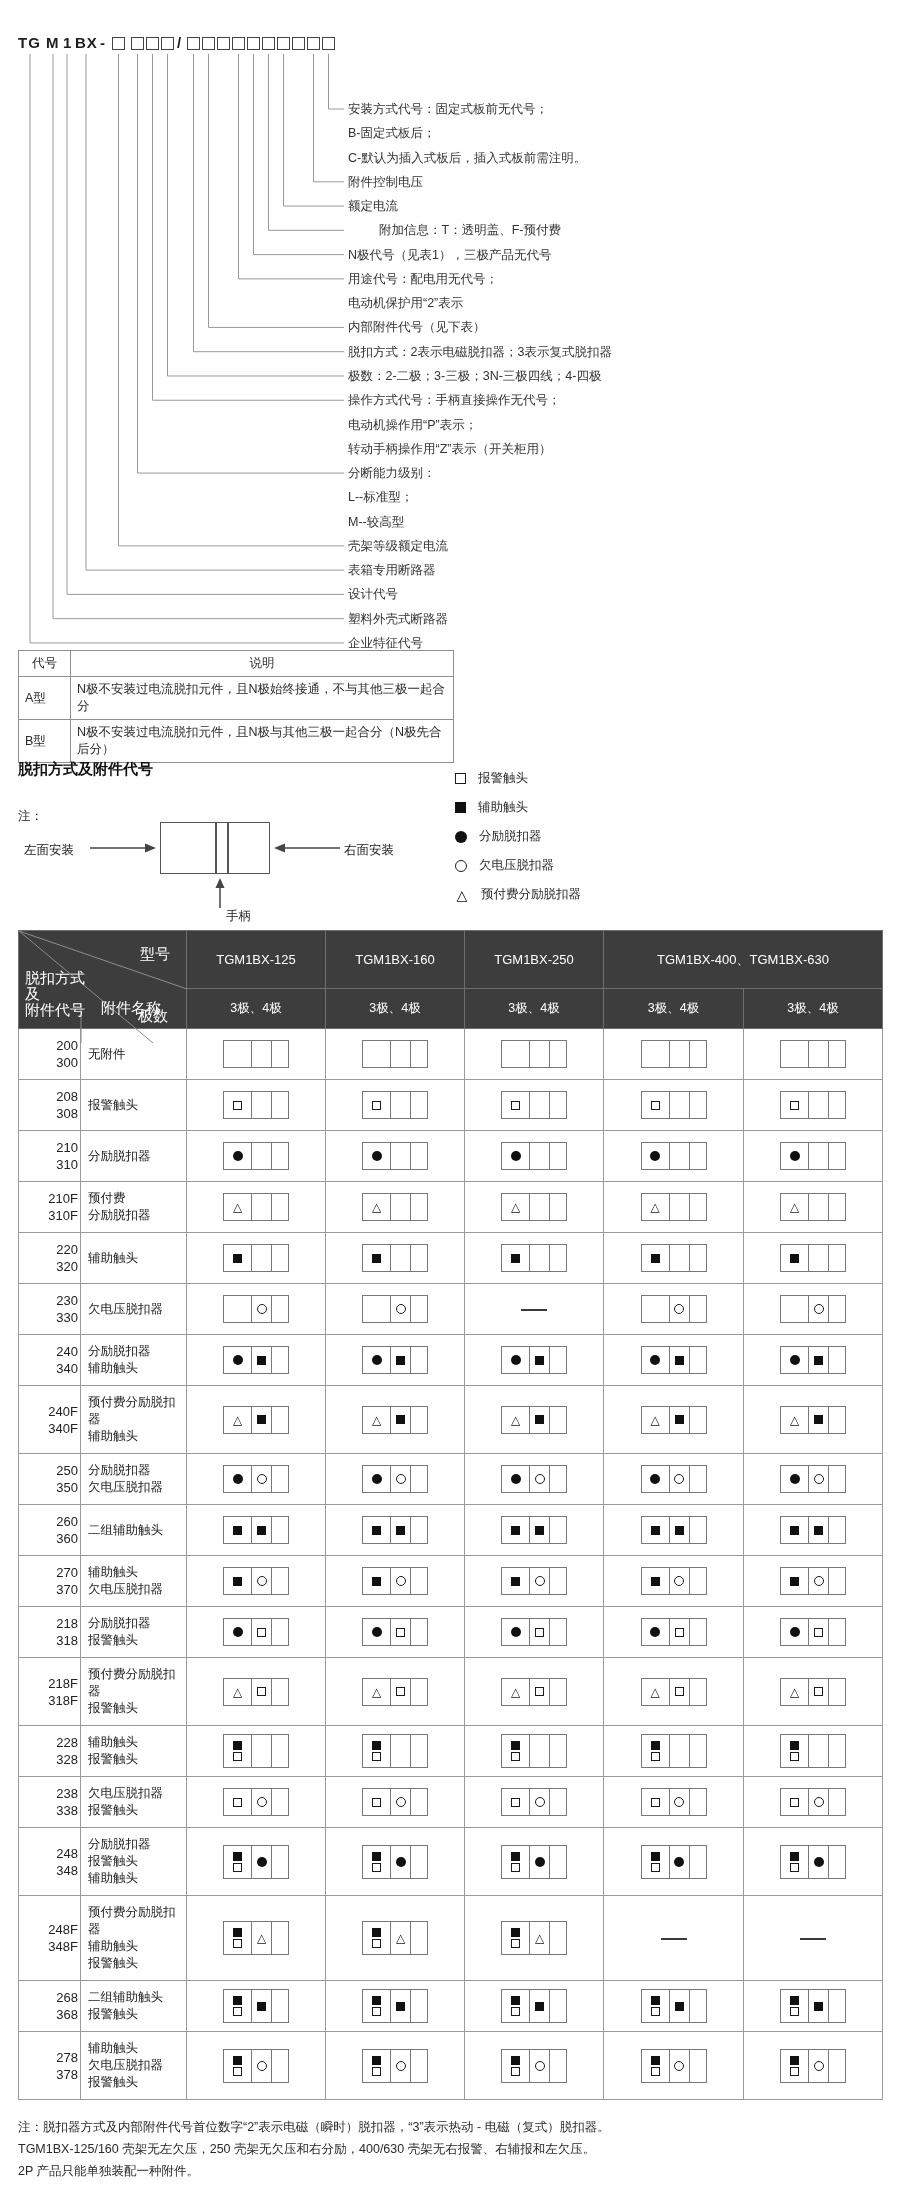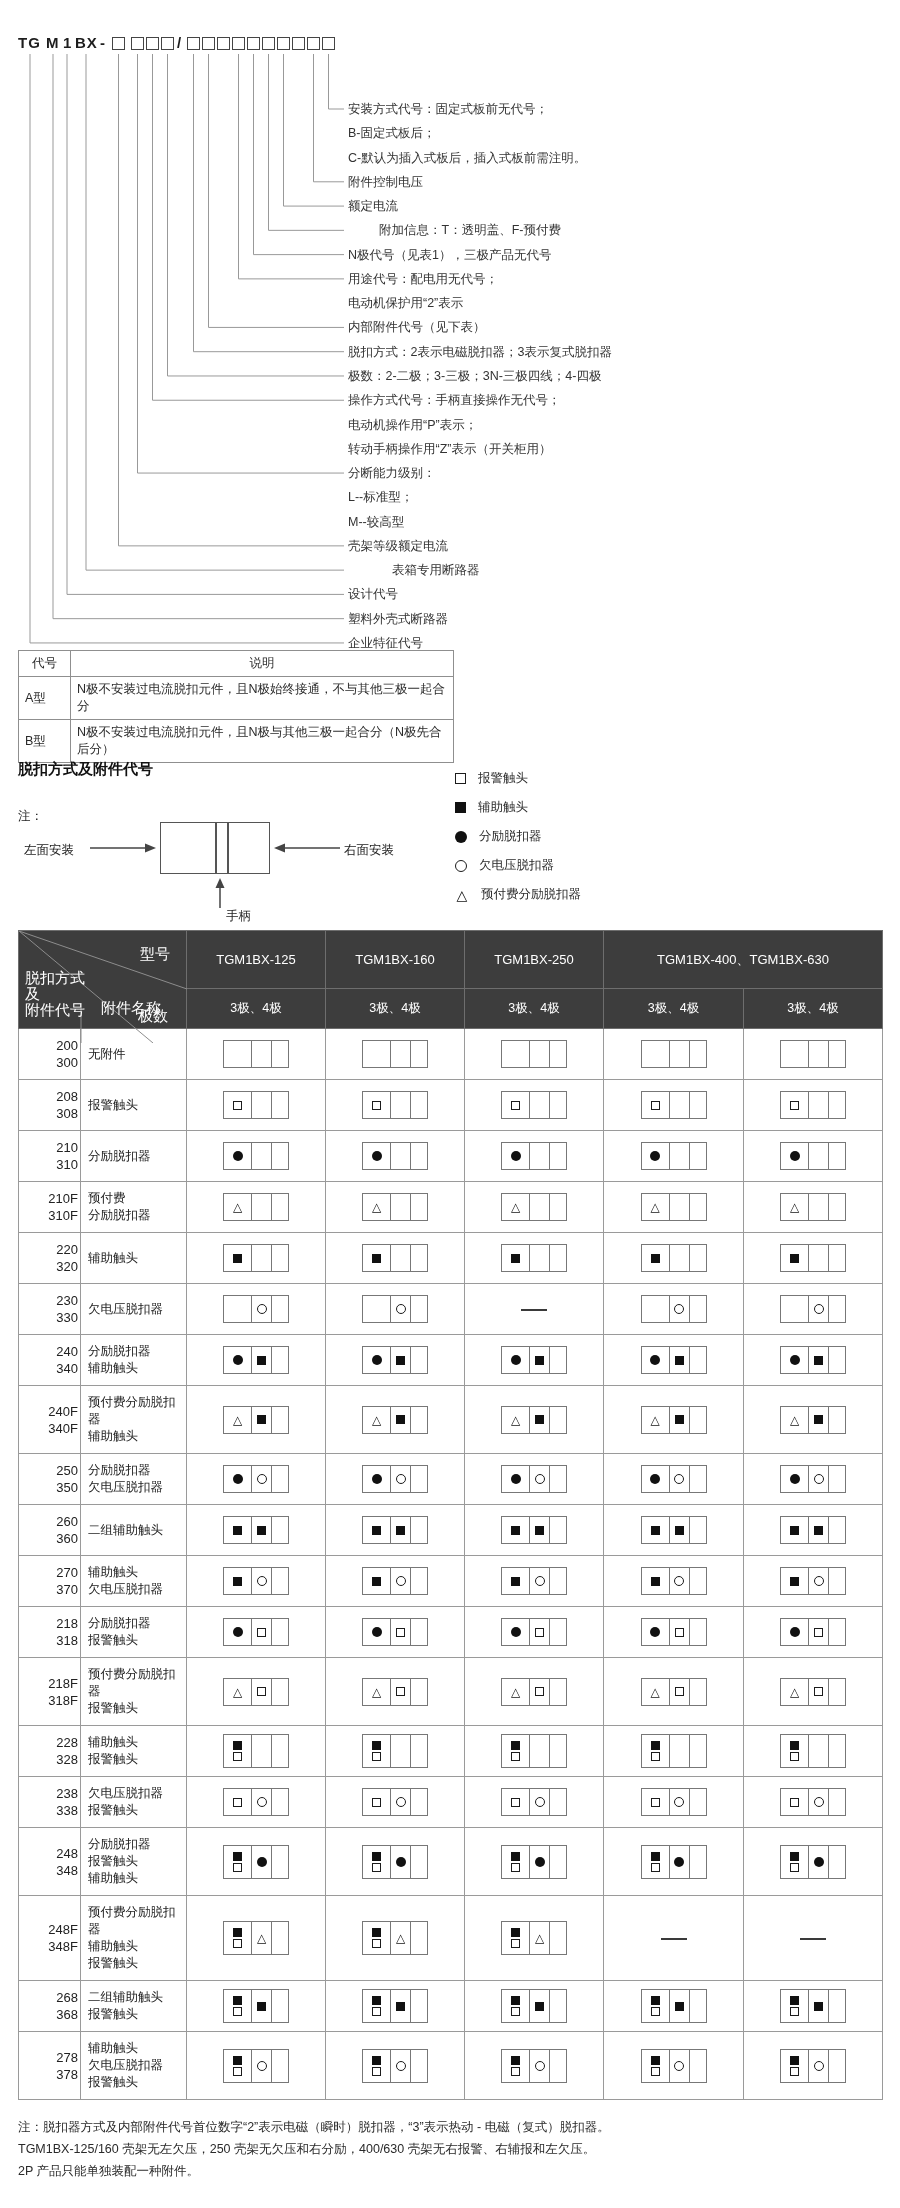--- a/index.html
+++ b/index.html
@@ -146,21 +146,21 @@
         <div class="callout-line" style="left: 348px; top: 305.43px;">内部附件代号（见下表）</div>
         <div class="callout-line" style="left: 348px; top: 329.7px;">脱扣方式：2表示电磁脱扣器；3表示复式脱扣器</div>
         <div class="callout-line" style="left: 348px; top: 353.97px;">极数：2-二极；3-三极；3N-三极四线；4-四极</div>
         <div class="callout-line" style="left: 348px; top: 378.24px;">操作方式代号：手柄直接操作无代号；</div>
         <div class="callout-line" style="left: 348px; top: 402.51px;">电动机操作用“P”表示；</div>
         <div class="callout-line" style="left: 348px; top: 426.78px;">转动手柄操作用“Z”表示（开关柜用）</div>
         <div class="callout-line" style="left: 348px; top: 451.05px; text-align: center;">分断能力级别：</div>
         <div class="callout-line" style="left: 348px; top: 475.32px;">L--标准型；</div>
         <div class="callout-line" style="left: 348px; top: 499.59px;">M--较高型</div>
         <div class="callout-line" style="left: 348px; top: 523.86px;">壳架等级额定电流</div>
-        <div class="callout-line" style="left: 348px; top: 548.13px; margin-left: 44px;">表箱专用断路器</div>
+        <div class="callout-line" style="left: 348px; top: 548.13px;">表箱专用断路器</div>
         <div class="callout-line" style="left: 348px; top: 572.4px;">设计代号</div>
         <div class="callout-line" style="left: 348px; top: 596.67px;">塑料外壳式断路器</div>
         <div class="callout-line" style="left: 348px; top: 620.94px;">企业特征代号</div>
       </div>
   </section>
 
   <section class="ab-section">
     <table class="ab-table">
       <thead>
         <tr>

